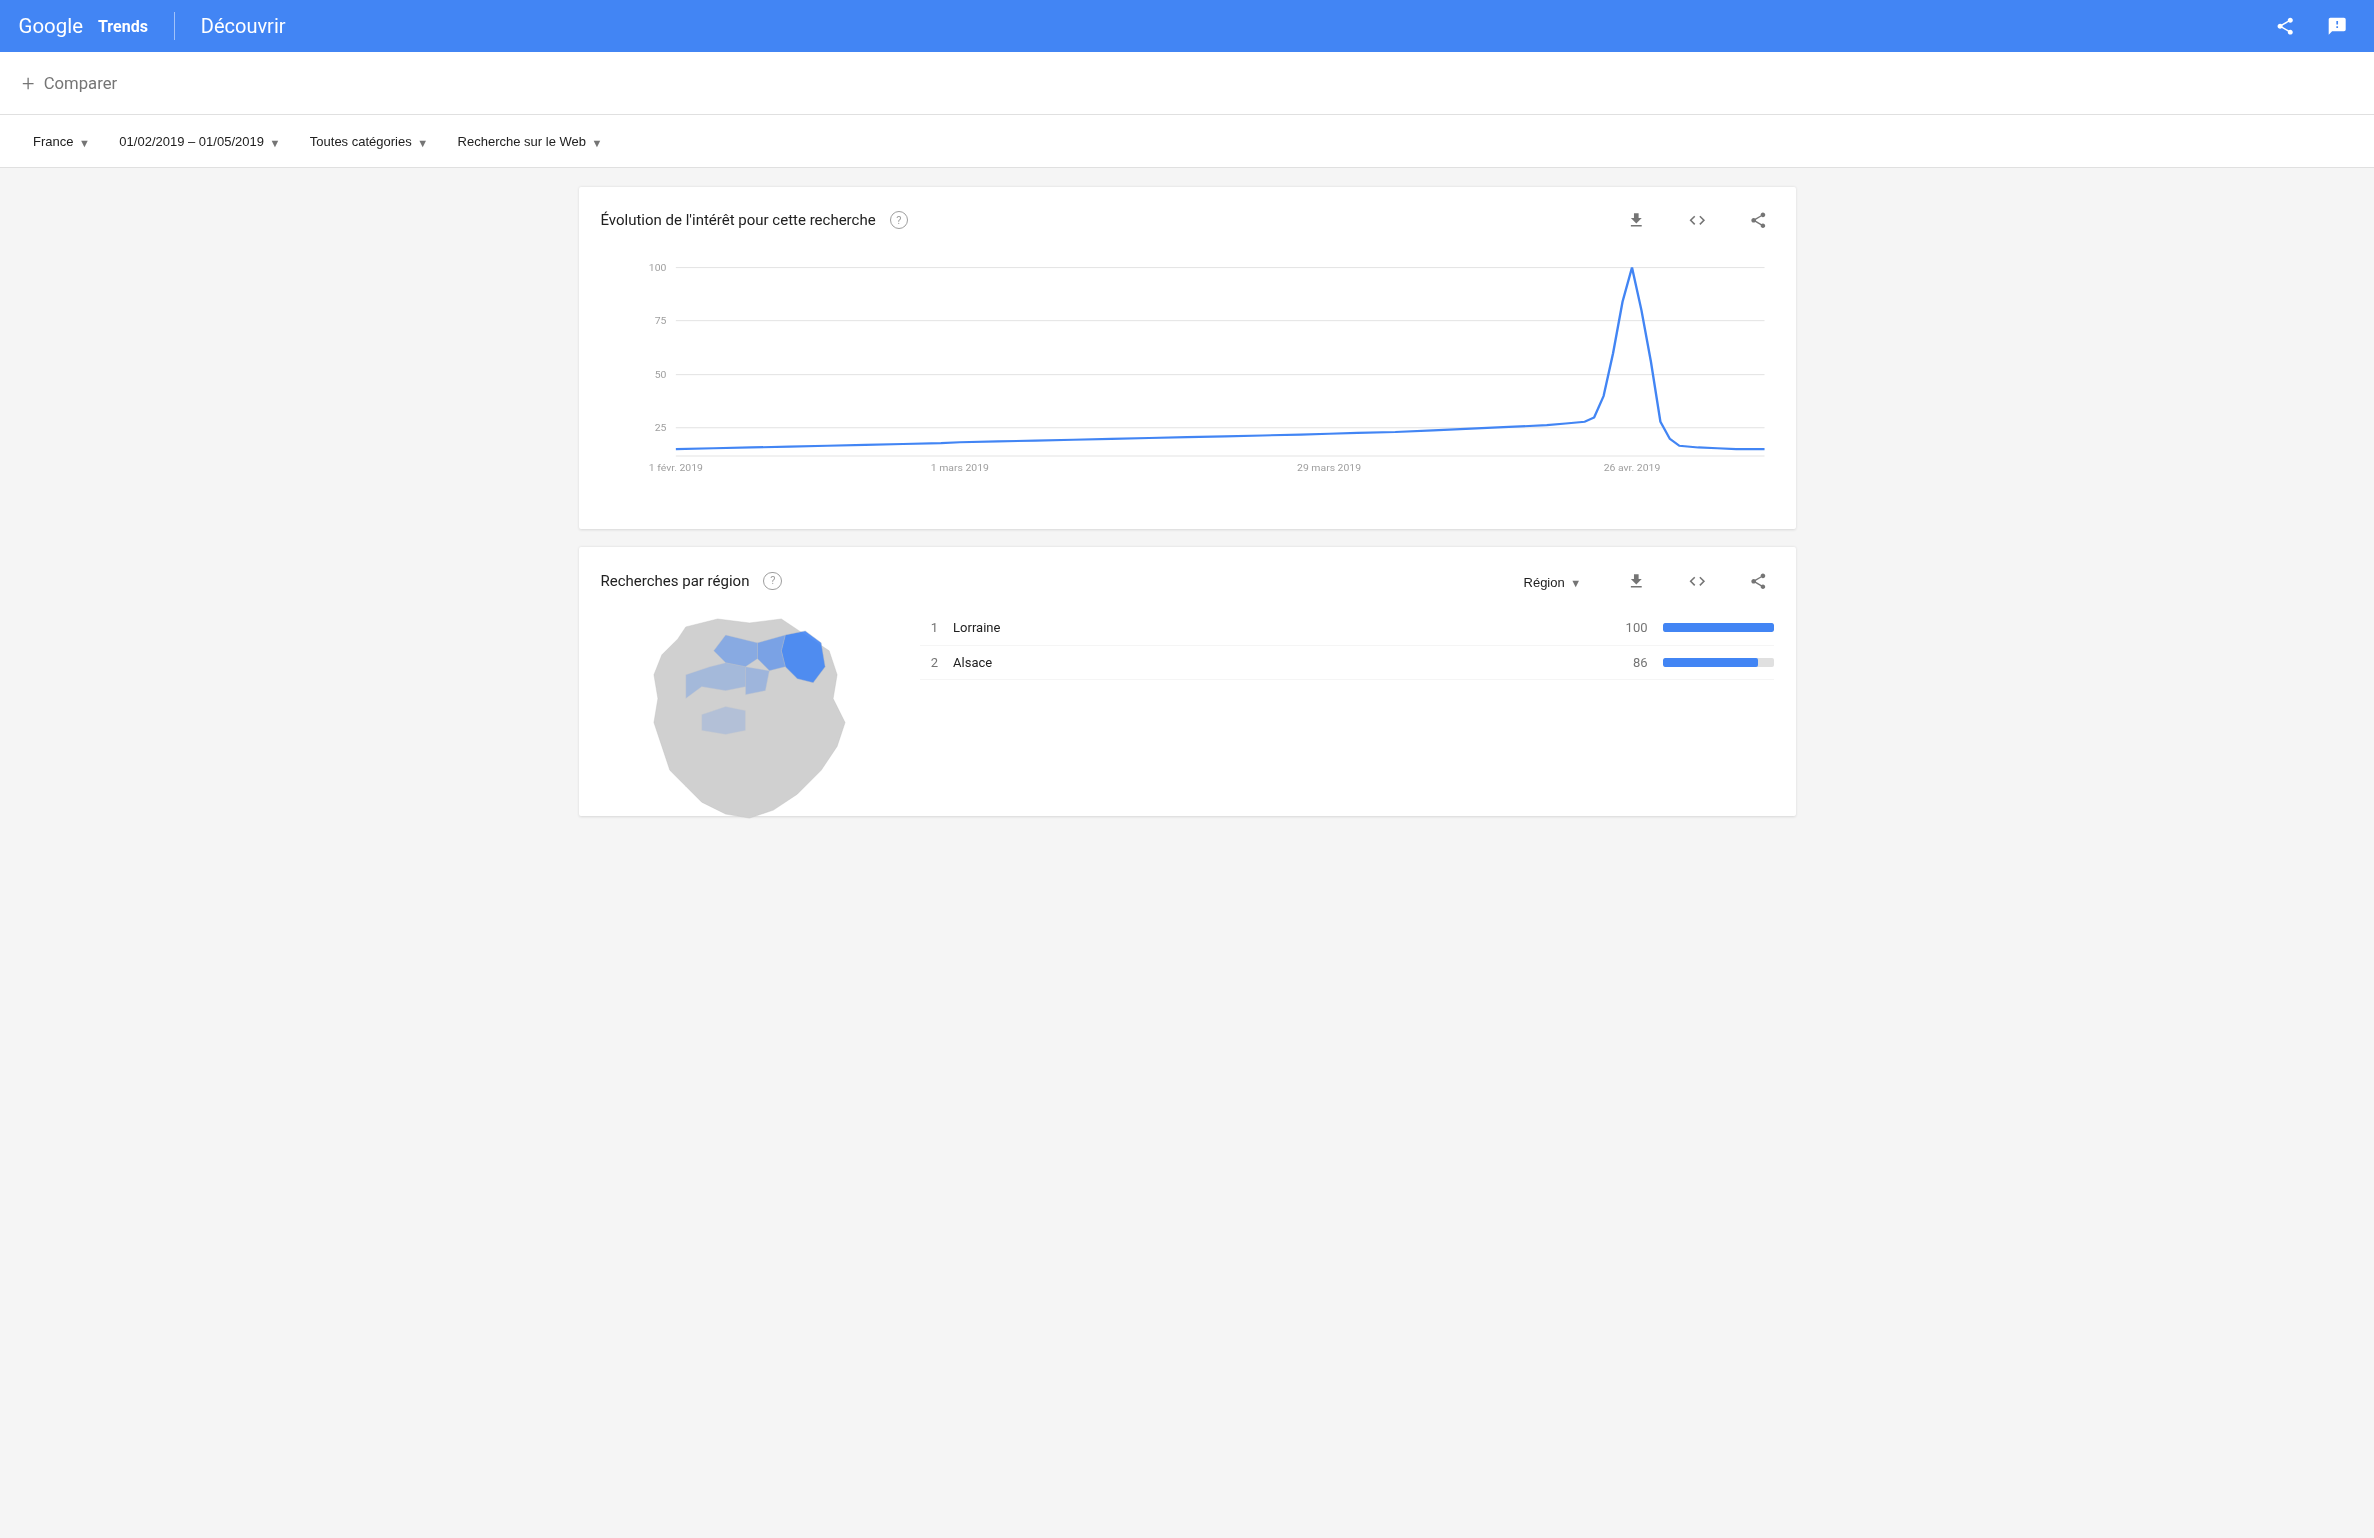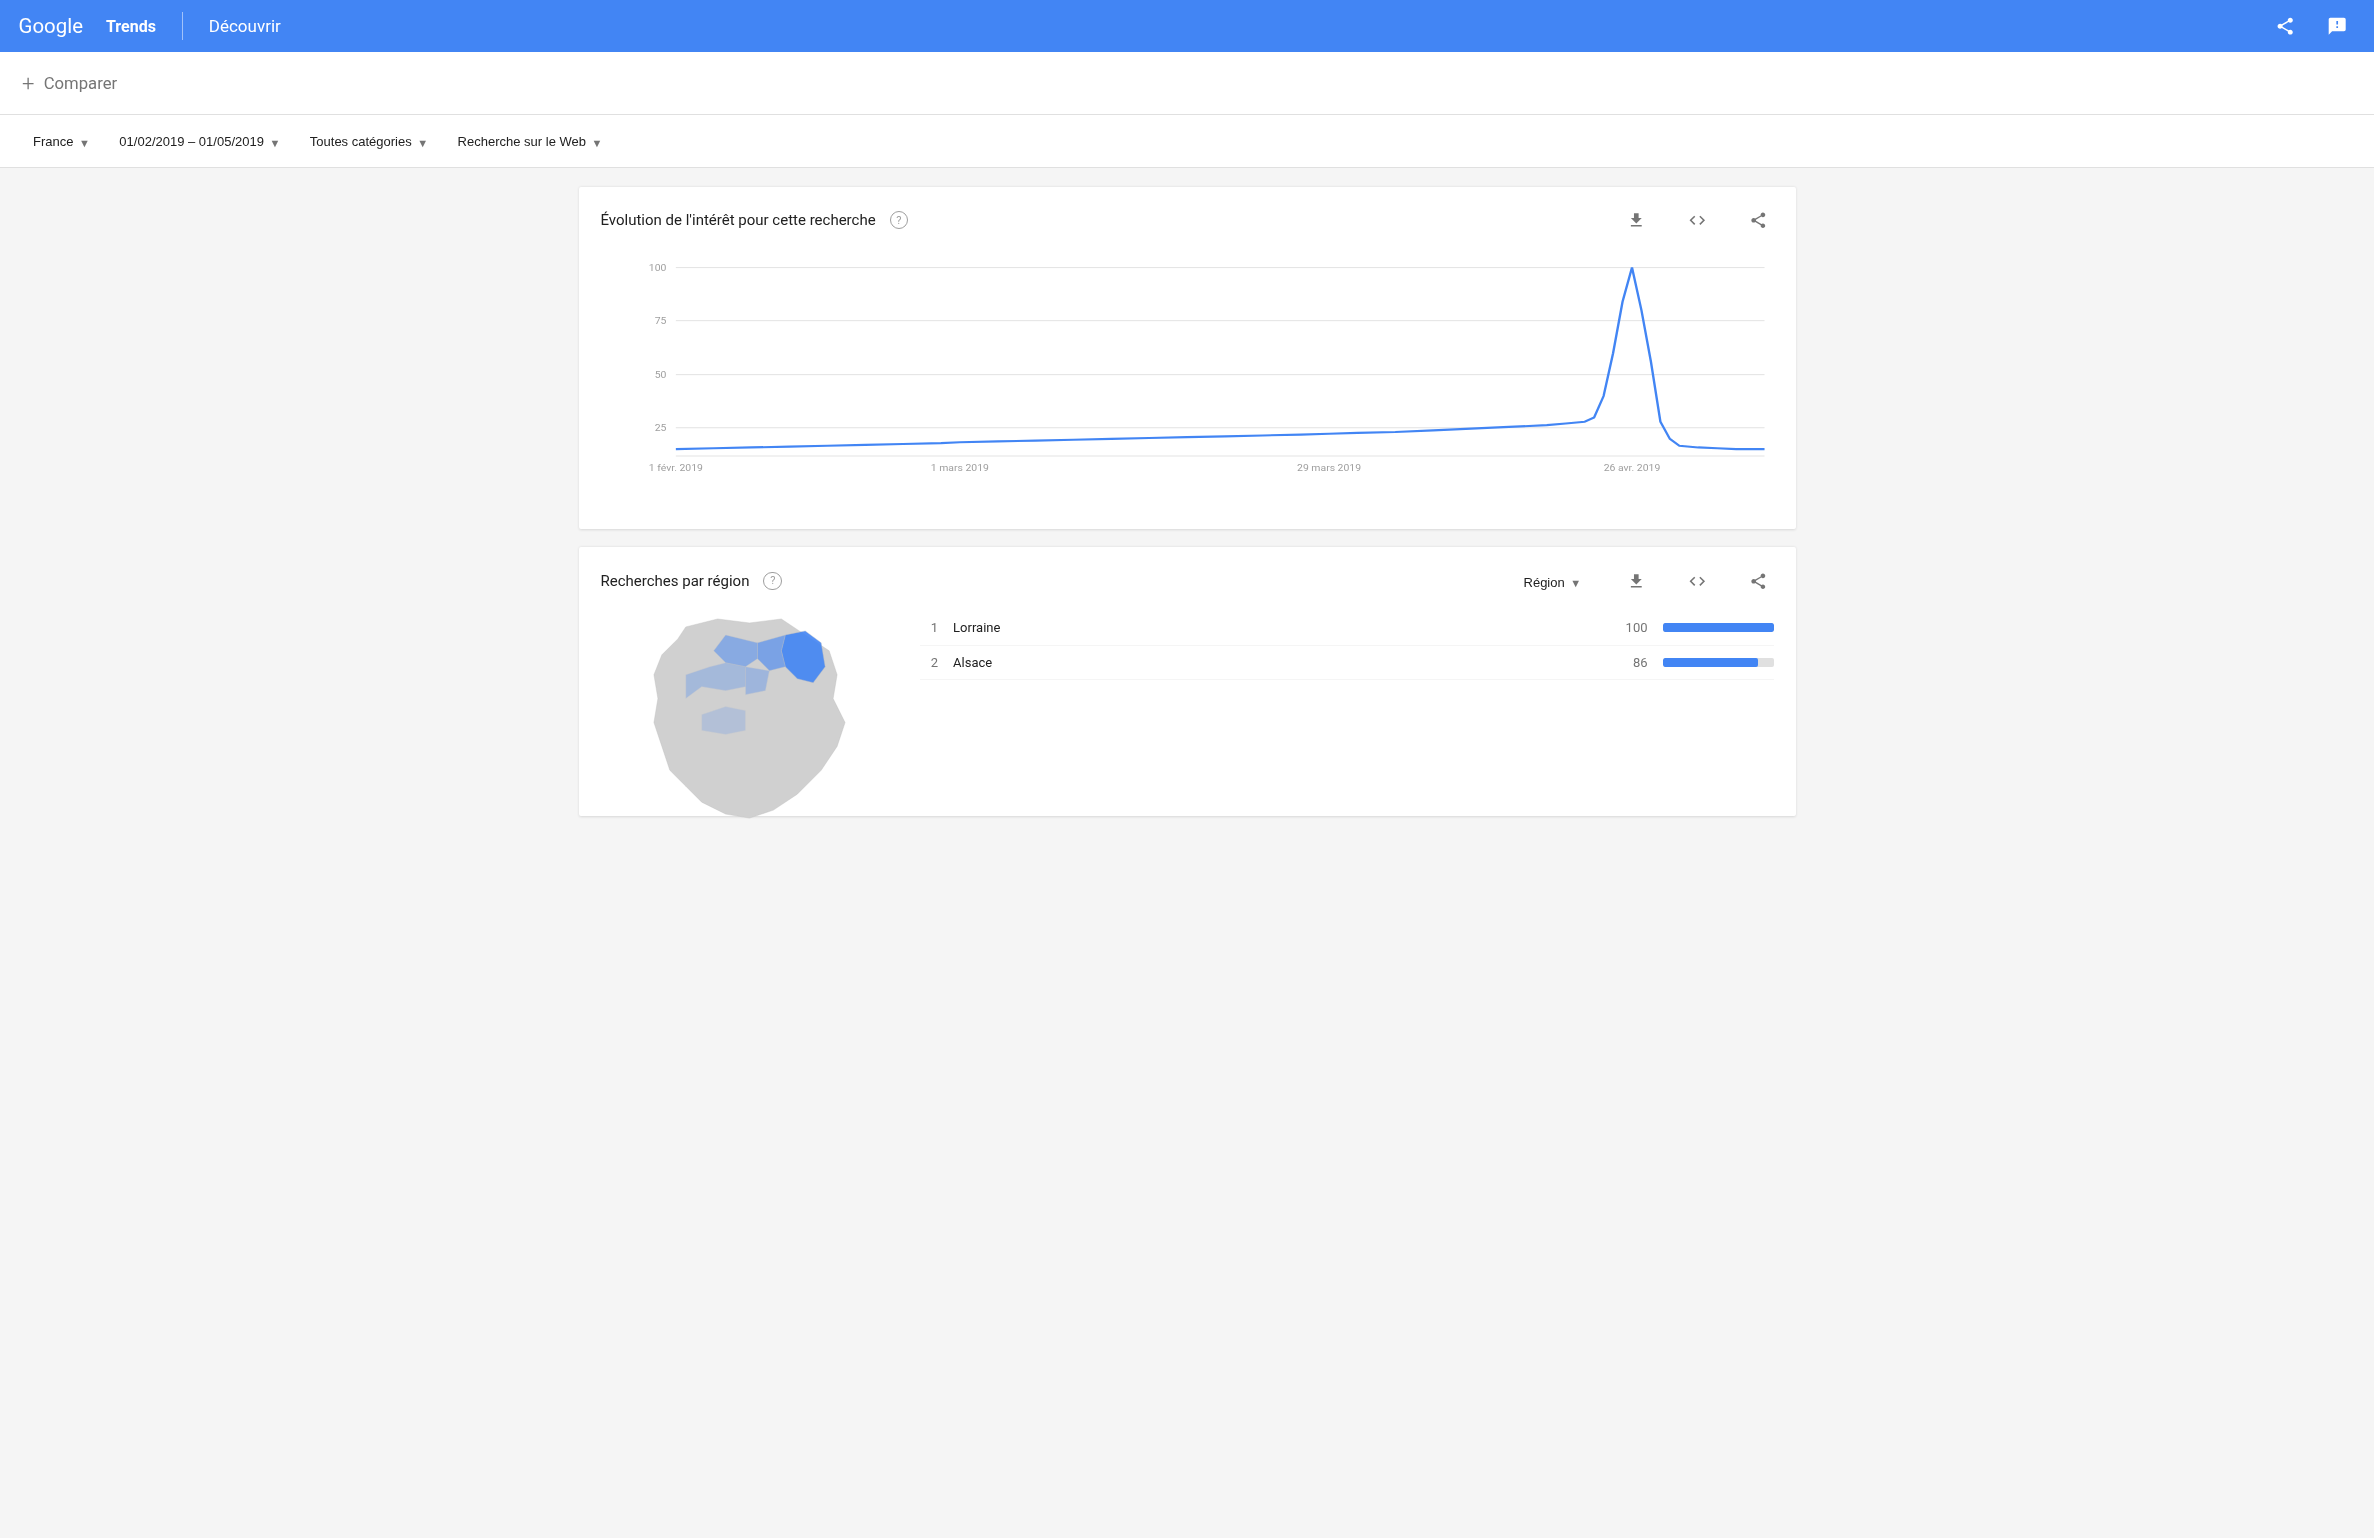--- a/index.html
+++ b/index.html
@@ -15,40 +15,40 @@
       justify-content: space-between;
     }
     .header-left {
       display: flex;
       align-items: center;
       gap: 15px;
     }
     .google-trends-logo {
       display: flex;
       align-items: center;
-      gap: 23px;
+      gap: 15px;
     }
     .logo-google {
       font-size: 20.4px;
       font-weight: 400;
       color: white;
     }
     .logo-trends {
       font-size: 16px;
       font-weight: 700;
       color: #ffffff;
     }
     .header-divider {
       width: 0.9px;
       height: 28px;
       background: rgba(255,255,255,0.5);
       margin: 0 11px;
     }
     .header-title {
-      font-size: 17px;
+      font-size: 20px;
       font-weight: 400;
       color: white;
     }
     .header-right {
       display: flex;
       align-items: center;
       gap: 15px;
     }
     .header-icon-btn {
       background: none;

